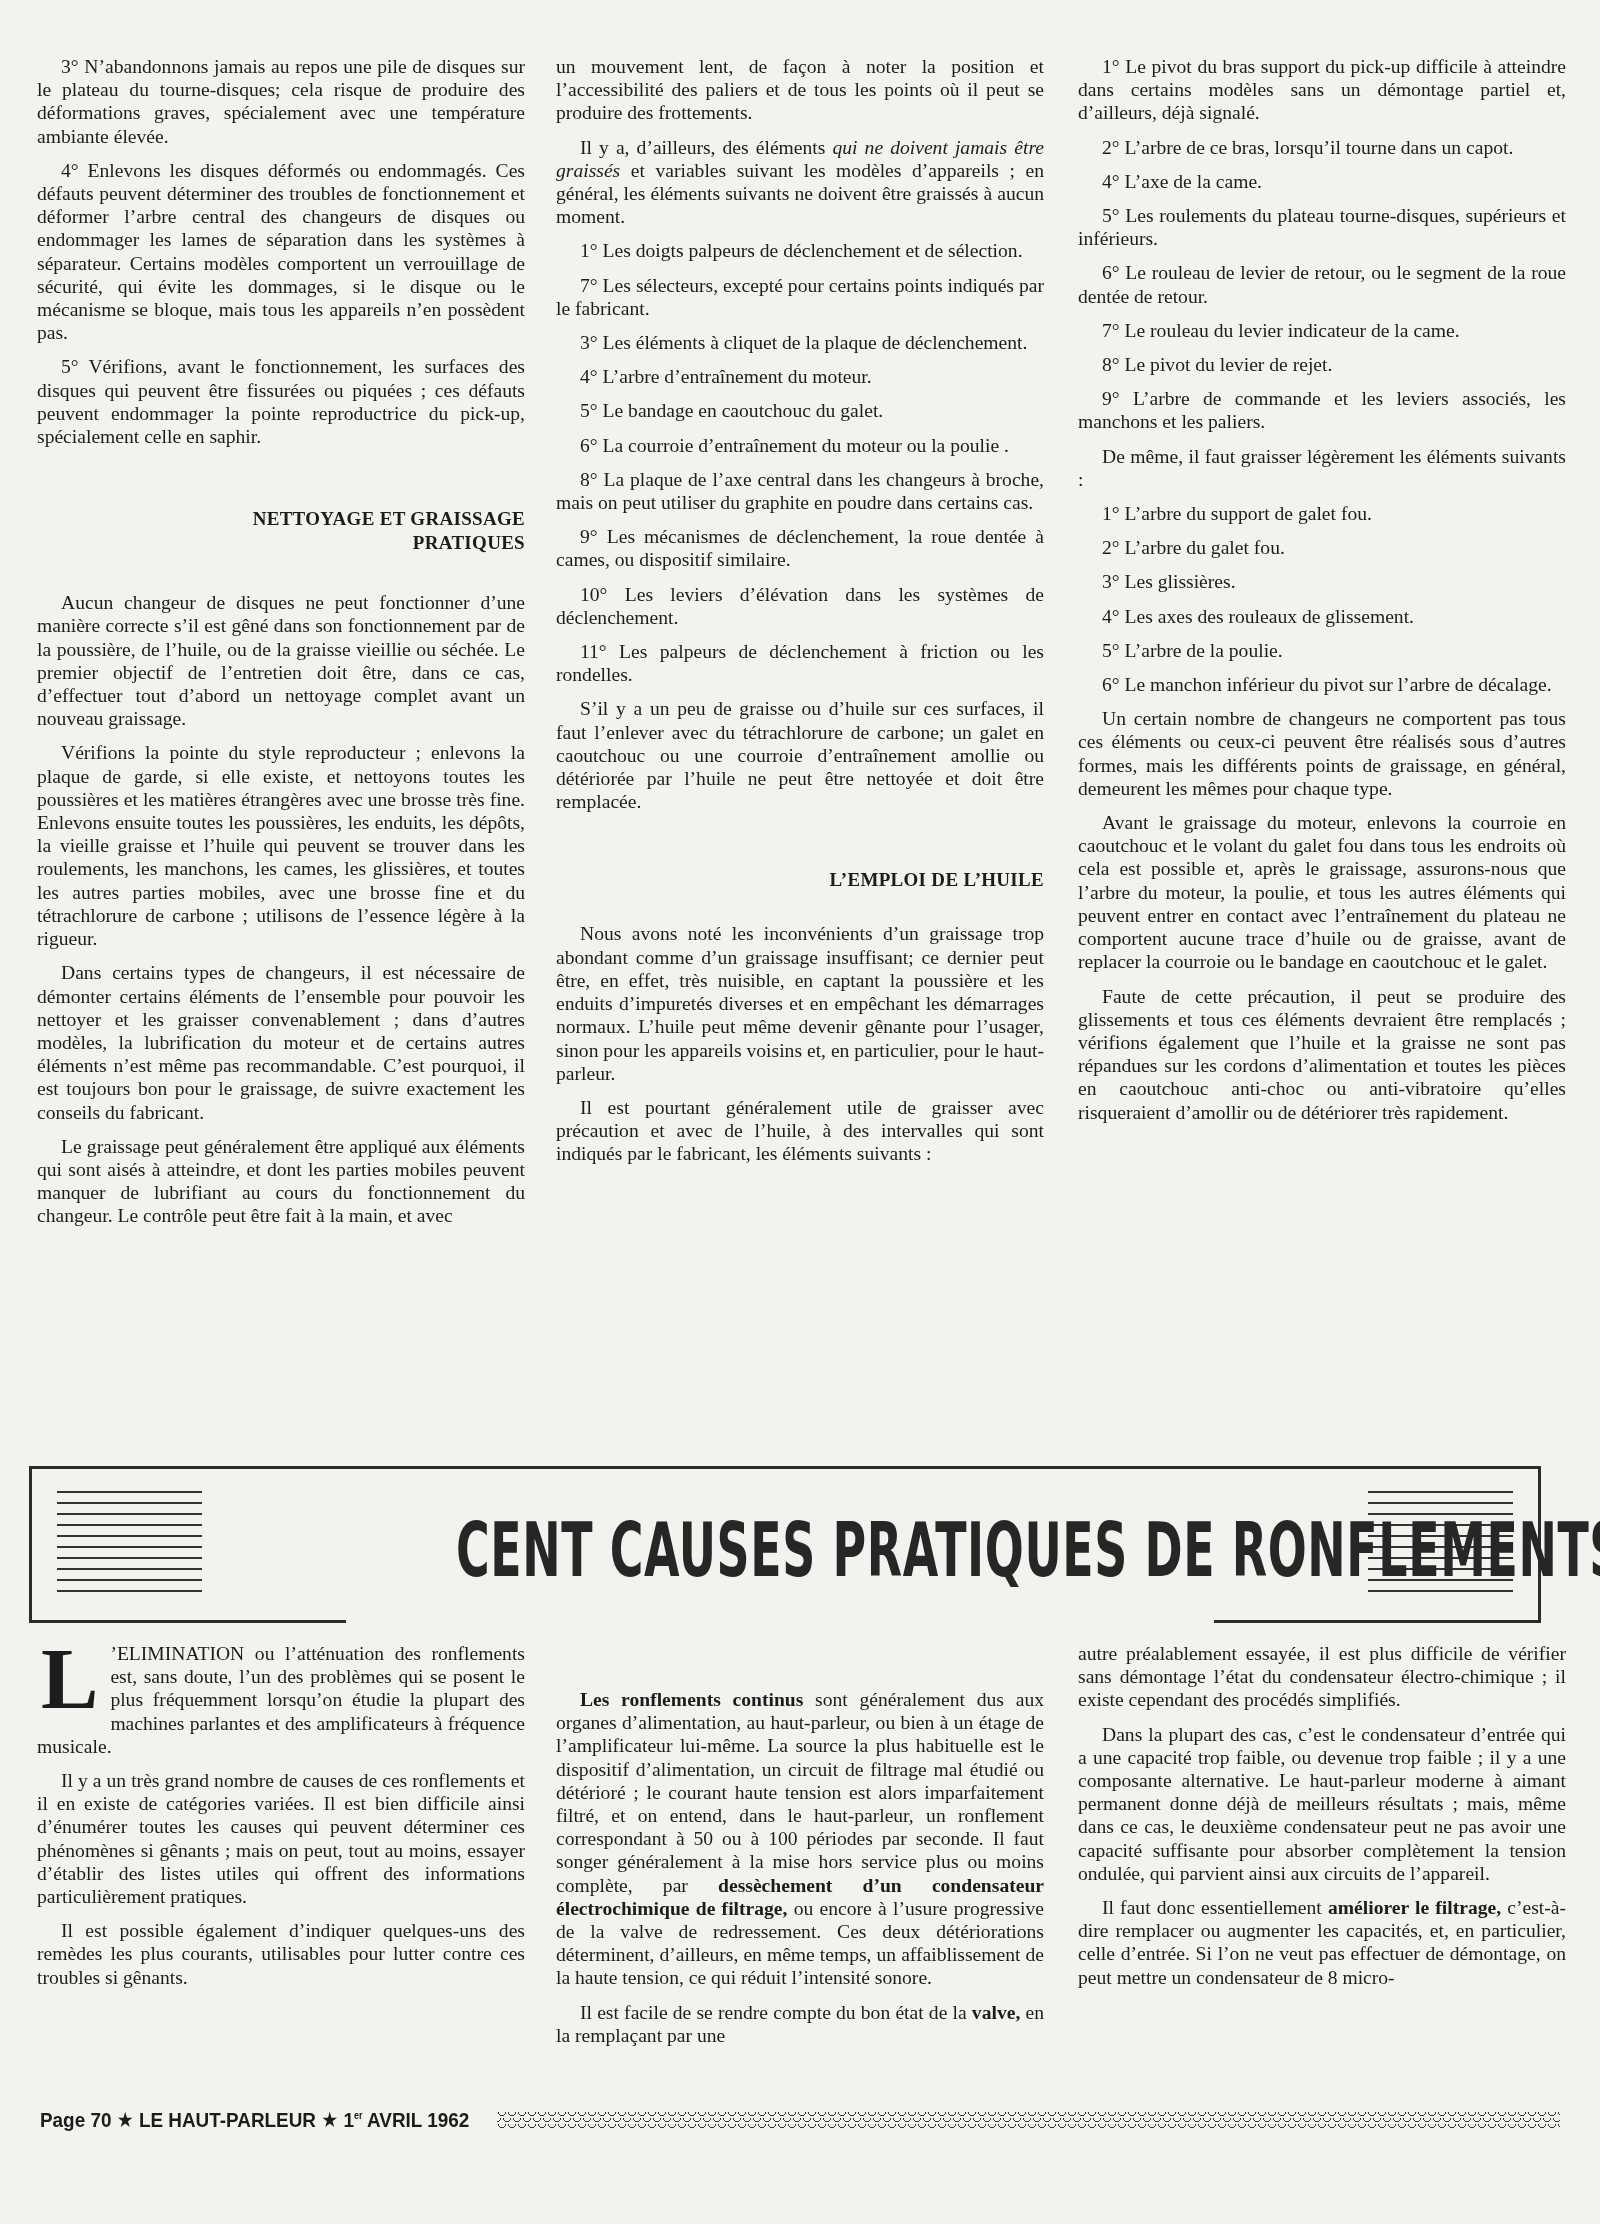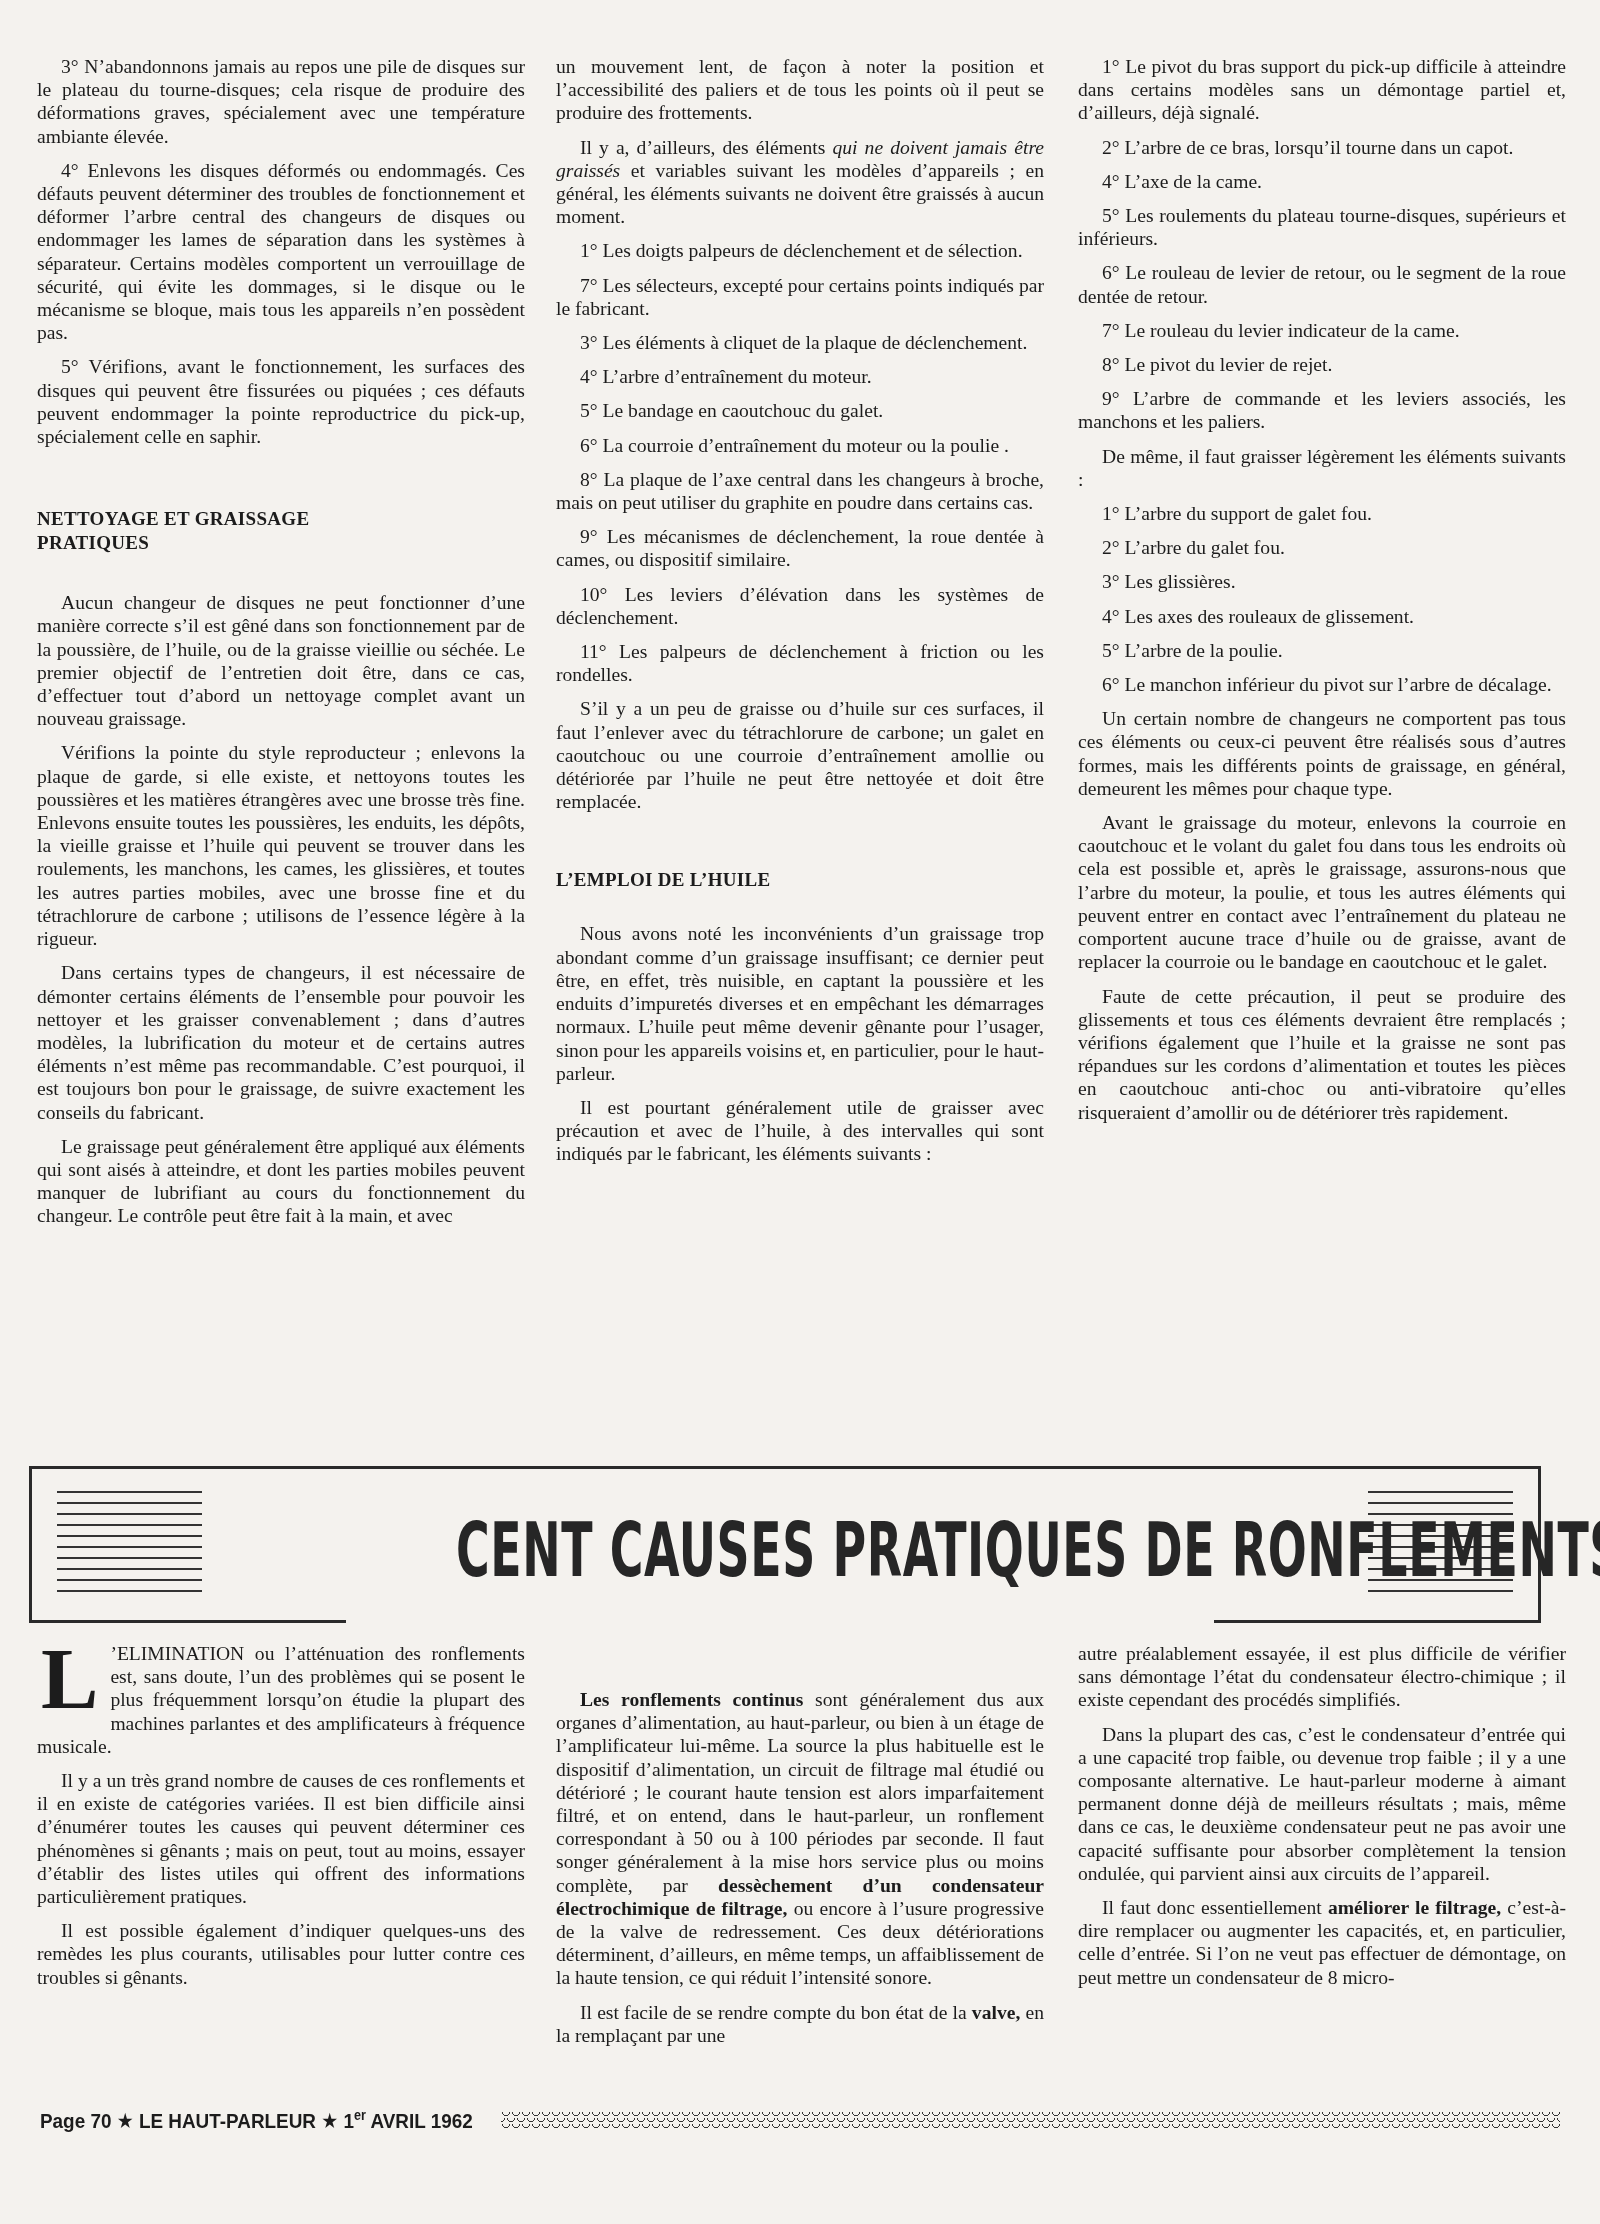--- a/index.html
+++ b/index.html
@@ -15,21 +15,21 @@
     position: absolute;
     width: 488px;
     font-size: 19.6px;
     line-height: 23.2px;
     text-align: justify;
     hyphens: manual;
   }
   .col p { margin: 0 0 11px 0; text-indent: 24px; }
   .col p.noindent { text-indent: 0; }
   .col h2 {
-    font-size: 19px; font-weight: bold; text-align: left;
+    font-size: 19px; font-weight: bold; text-align: right;
     margin: 0; line-height: 24px; letter-spacing: 0.3px;
   }
   em { font-style: italic; }
   b { font-weight: bold; }
 
   #c1 { left: 37px; top: 55px; }
   #c2 { left: 556px; top: 55px; }
   #c3 { left: 1078px; top: 55px; }
 
   #head-box {
@@ -64,21 +64,21 @@
     margin: 4px 12px 0 4px; font-family: "Liberation Serif", serif;
   }
 
   #footer {
     position: absolute; left: 40px; top: 2105px; width: 1520px; height: 30px;
     display: flex; align-items: center;
     font-family: "Liberation Sans", "DejaVu Sans", sans-serif;
     font-weight: bold; font-size: 21px; color: #1c1c1c;
   }
   #footer .footer-text { white-space: nowrap; transform: scaleX(0.9); transform-origin: left; margin-right: -30px; }
-  #footer sup { font-size: 14px; margin-top: 48px; }
+  #footer sup { font-size: 10px; margin-top: 48px; }
   #footer .waves { flex: 1; height: 20px; margin-left: 10px;
     background:
       radial-gradient(circle at 50% 0, transparent 3px, #333 3px, #333 4px, transparent 4px) 0 2px / 10px 6px repeat-x,
       radial-gradient(circle at 50% 0, transparent 3px, #333 3px, #333 4px, transparent 4px) 5px 8px / 10px 6px repeat-x,
       radial-gradient(circle at 50% 0, transparent 3px, #333 3px, #333 4px, transparent 4px) 0 14px / 10px 6px repeat-x;
     width: 950px;
   }
 </style>
 </head>
 <body>

